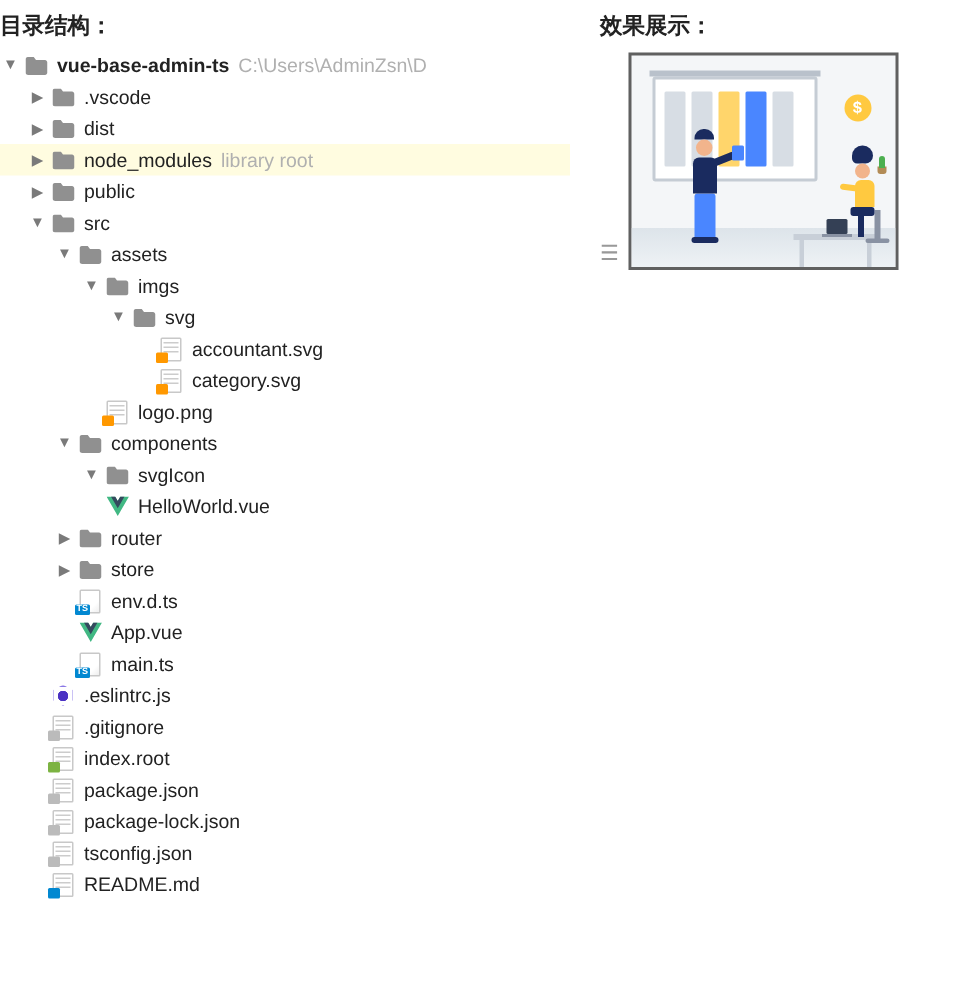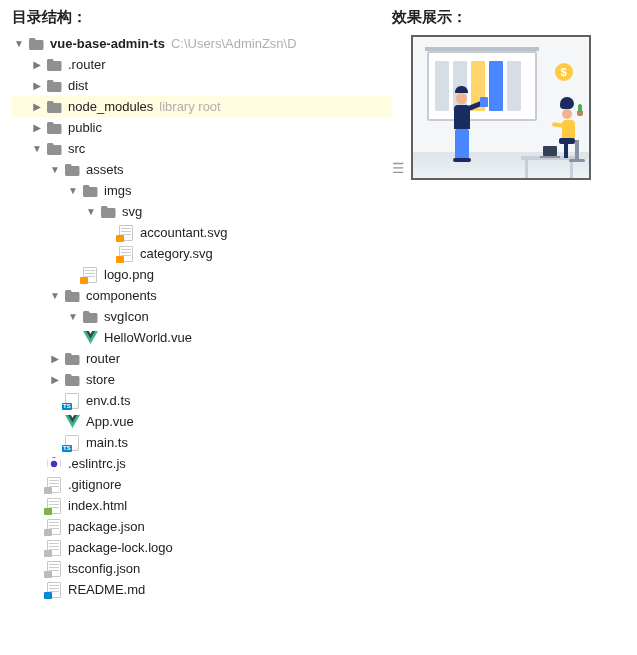--- a/index.html
+++ b/index.html
@@ -5,21 +5,21 @@
     * { box-sizing: border-box; margin: 0; padding: 0; }
     body {
       font-family: "Microsoft YaHei", "Segoe UI", Arial, sans-serif;
       font-size: 13px;
       color: #333;
       background: #fff;
       width: 637px;
       height: 655px;
       position: relative;
     }
-    .container { display: flex; padding: 8px 12px; }
+    .container { display: flex; padding: 8px 0; gap: 20px; }
     .left-panel { flex: 0 0 380px; }
     .right-panel { flex: 1; }
     .section-title {
       font-size: 15px;
       font-weight: bold;
       color: #222;
       margin-bottom: 6px;
     }
     .tree { user-select: none; }
     .tree-row {
@@ -215,21 +215,21 @@
           <span class="node-extra">C:\Users\AdminZsn\D</span>
         </div>
         <div class="tree-row">
           <span class="indent"></span>
           <span class="arrow">▶</span>
           <span class="node-icon ico-folder">
             <svg width="15" height="12" viewBox="0 0 15 12">
               <path d="M0 1.5C0 .7.7 0 1.5 0h4l1.5 2H13c.8 0 1.5.7 1.5 1.5v7c0 .8-.7 1.5-1.5 1.5h-11C.7 12 0 11.3 0 10.5z"></path>
             </svg>
           </span>
-          <span class="node-label">.router</span>
+          <span class="node-label">.vscode</span>
         </div>
         <div class="tree-row">
           <span class="indent"></span>
           <span class="arrow">▶</span>
           <span class="node-icon ico-folder">
             <svg width="15" height="12" viewBox="0 0 15 12">
               <path d="M0 1.5C0 .7.7 0 1.5 0h4l1.5 2H13c.8 0 1.5.7 1.5 1.5v7c0 .8-.7 1.5-1.5 1.5h-11C.7 12 0 11.3 0 10.5z"></path>
             </svg>
           </span>
           <span class="node-label">dist</span>
@@ -450,41 +450,41 @@
           <span class="node-label">.gitignore</span>
         </div>
         <div class="tree-row">
           <span class="indent"></span>
           <span class="arrow blank">▶</span>
           <span class="node-icon ico-file html">
             <span class="page"></span>
             <span class="lines"></span>
             <span class="accent"></span>
           </span>
-          <span class="node-label">index.html</span>
+          <span class="node-label">index.root</span>
         </div>
         <div class="tree-row">
           <span class="indent"></span>
           <span class="arrow blank">▶</span>
           <span class="node-icon ico-file json">
             <span class="page"></span>
             <span class="lines"></span>
             <span class="accent"></span>
           </span>
           <span class="node-label">package.json</span>
         </div>
         <div class="tree-row">
           <span class="indent"></span>
           <span class="arrow blank">▶</span>
           <span class="node-icon ico-file json">
             <span class="page"></span>
             <span class="lines"></span>
             <span class="accent"></span>
           </span>
-          <span class="node-label">package-lock.logo</span>
+          <span class="node-label">package-lock.json</span>
         </div>
         <div class="tree-row">
           <span class="indent"></span>
           <span class="arrow blank">▶</span>
           <span class="node-icon ico-file json">
             <span class="page"></span>
             <span class="lines"></span>
             <span class="accent"></span>
           </span>
           <span class="node-label">tsconfig.json</span>

